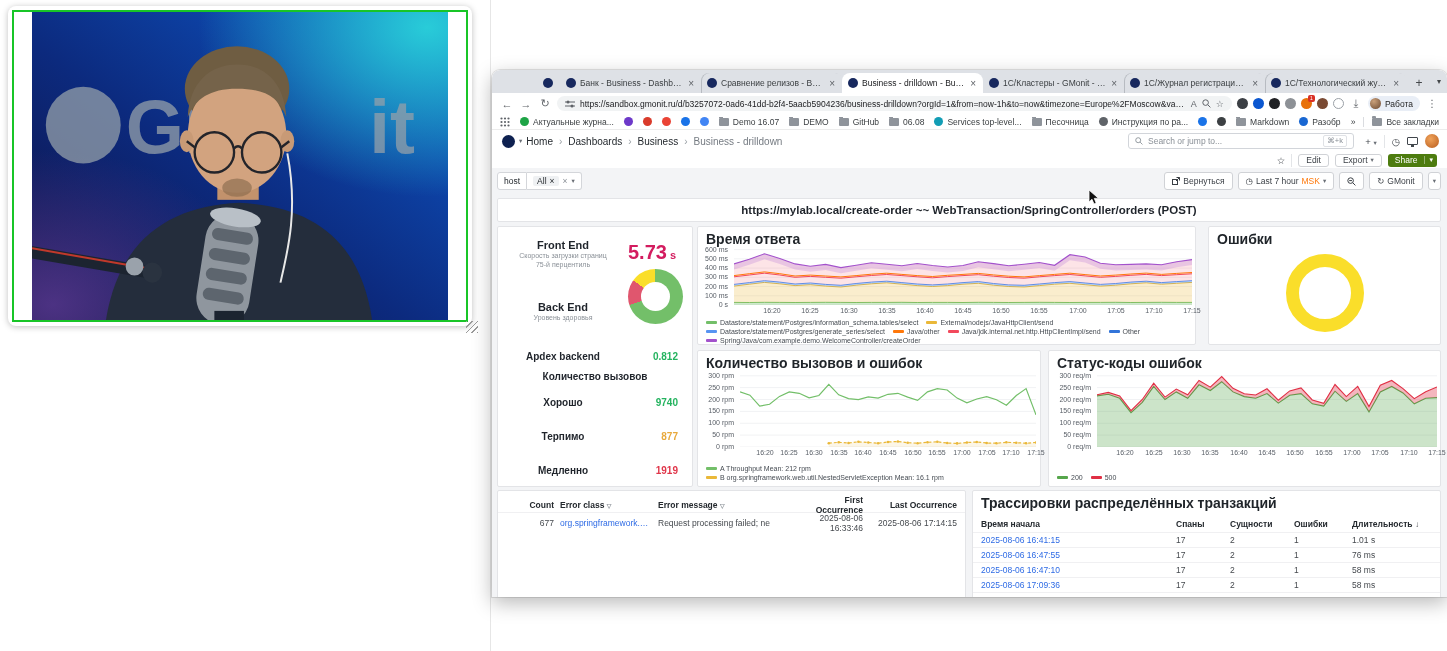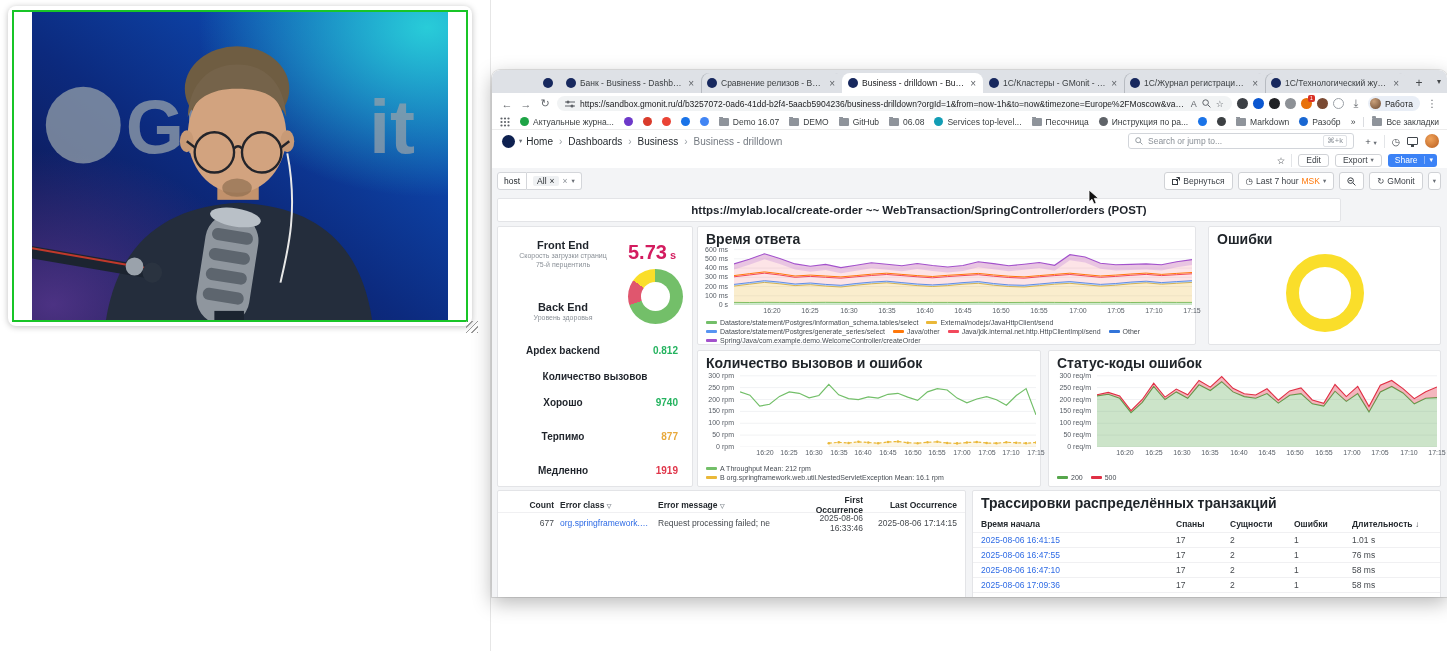--- a/index.html
+++ b/index.html
@@ -71,21 +71,21 @@
   .gnav-right{position:absolute;right:8px;top:0;height:22px;display:flex;align-items:center;gap:7px}
   .gico{font-size:9.5px;color:#41464c}
   .gdivider{width:1px;height:13px;background:#e3e5e8}
   .avatar-g{width:14px;height:14px;border-radius:50%;background:radial-gradient(circle at 40% 35%,#f0a35a,#b85c1e)}
   .monitor-ico{width:11px;height:8px;border:1px solid #41464c;border-radius:1px;position:relative}
   .monitor-ico::after{content:"";position:absolute;left:3px;bottom:-3px;width:3px;height:2px;background:#41464c}
 
   .gactions{height:16px;display:flex;align-items:center;justify-content:flex-end;gap:6px;padding:0 10px;background:#fff}
   .gbtn{height:13px;border:1px solid #d0d2d6;border-radius:3px;background:#fff;display:inline-flex;align-items:center;
         gap:3px;padding:0 7px;font-size:8.5px;color:#3a3f45;white-space:nowrap}
-  .share-btn{height:13px;border-radius:3px;background:#3b82f6;color:#fff;display:inline-flex;align-items:center;font-size:8.5px;overflow:hidden}
+  .share-btn{height:13px;border-radius:3px;background:#4d7c0f;color:#fff;display:inline-flex;align-items:center;font-size:8.5px;overflow:hidden}
   .share-btn .lbl{padding:0 7px}
   .share-btn .dd{padding:0 4px;border-left:1px solid rgba(255,255,255,.4);font-size:7px}
 
   .gcontent{position:absolute;top:98px;left:0;width:955px;height:429px;background:#f3f4f6}
   .filter-row{position:absolute;left:5px;top:3px;right:6px;height:20px;display:flex;align-items:center}
   .fbox{height:18px;border:1px solid #d4d6da;background:#fff;border-radius:3px;display:inline-flex;align-items:center;
         gap:4px;padding:0 6px;font-size:8.5px;color:#24292e}
   .chip{background:#eff1f3;border-radius:2px;padding:0 4px;font-size:8.5px;display:inline-flex;align-items:center;gap:3px}
   .fright{margin-left:auto;display:flex;align-items:center;gap:5px}
   .orange{color:#ff780a}
@@ -456,21 +456,21 @@
                 <line x1="2.2" y1="3.6" x2="5" y2="3.6" stroke="#3a3f45"></line>
             </svg>
           </span>
           <span class="gbtn" style="height:18px">↻ <span>GMonit</span></span>
           <span class="gbtn" style="height:18px;padding:0 4px">
               <span class="dd-caret">▾</span>
             </span>
         </div>
       </div>
 
-      <div class="panel title-panel" style="left:5px;top:30px;width:844px;height:24px">
+      <div class="panel title-panel" style="left:5px;top:30px;width:944px;height:24px">
         <div class="page-title">https://mylab.local/create-order ~~ WebTransaction/SpringController/orders (POST)</div>
       </div>
 
       <div class="panel" style="left:5px;top:58px;width:196px;height:261px">
         <div class="srow" style="top:12px">
           <div class="s-labelcol">
             <div class="s-title">Front End</div>
             <div class="s-sub">Скорость загрузки страниц</div>
             <div class="s-sub">75-й перцентиль</div>
           </div>
@@ -480,21 +480,21 @@
         </div>
         <div class="srow" style="top:74px">
           <div class="s-labelcol">
             <div class="s-title">Back End</div>
             <div class="s-sub">Уровень здоровья</div>
           </div>
         </div>
         <div class="be-donut" id="be-donut" style="background: conic-gradient(rgb(115, 191, 105) 0%, rgb(115, 191, 105) 70%, rgb(224, 86, 110) 70%, rgb(224, 86, 110) 85%, rgb(250, 222, 42) 85%, rgb(250, 222, 42) 100%);">
             <div class="hole"></div>
           </div>
-        <div class="srow" style="top:118px">
+        <div class="srow" style="top:124px">
           <span class="s-label">Apdex backend</span>
           <span class="s-val green">0.812</span>
         </div>
         <div class="calls-hdr">Количество вызовов</div>
         <div class="srow" style="top:170px">
           <span class="s-label">Хорошо</span>
           <span class="s-val green">9740</span>
         </div>
         <div class="srow" style="top:204px">
           <span class="s-label">Терпимо</span>

